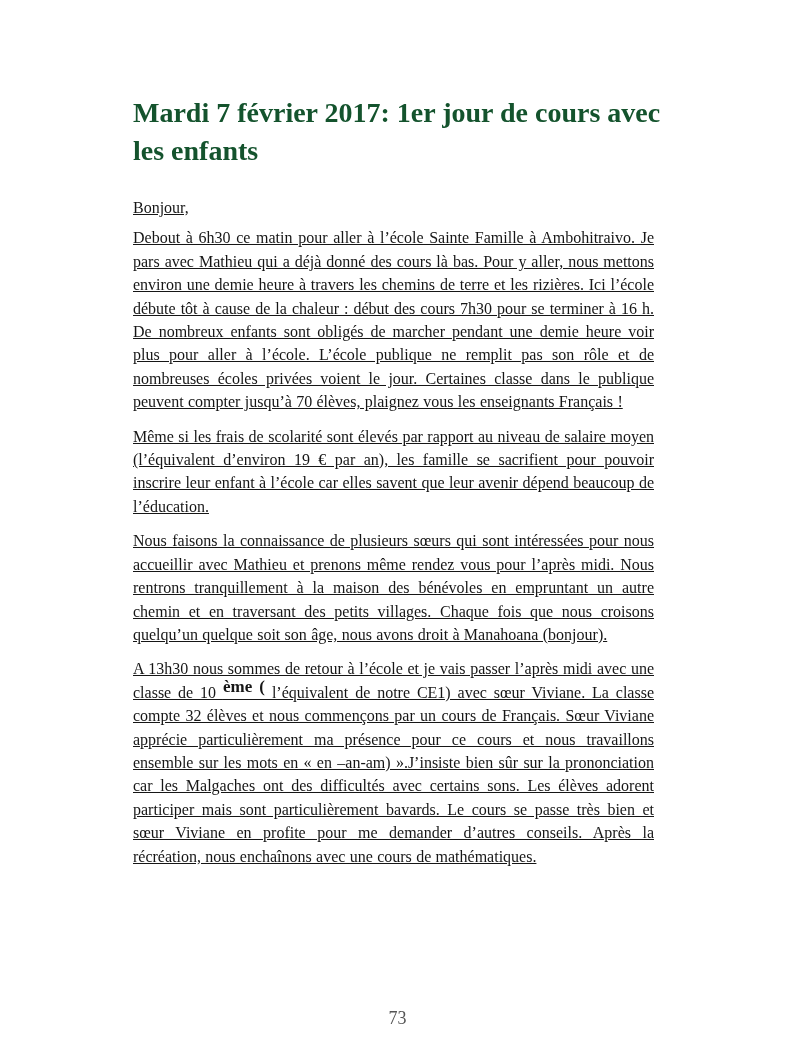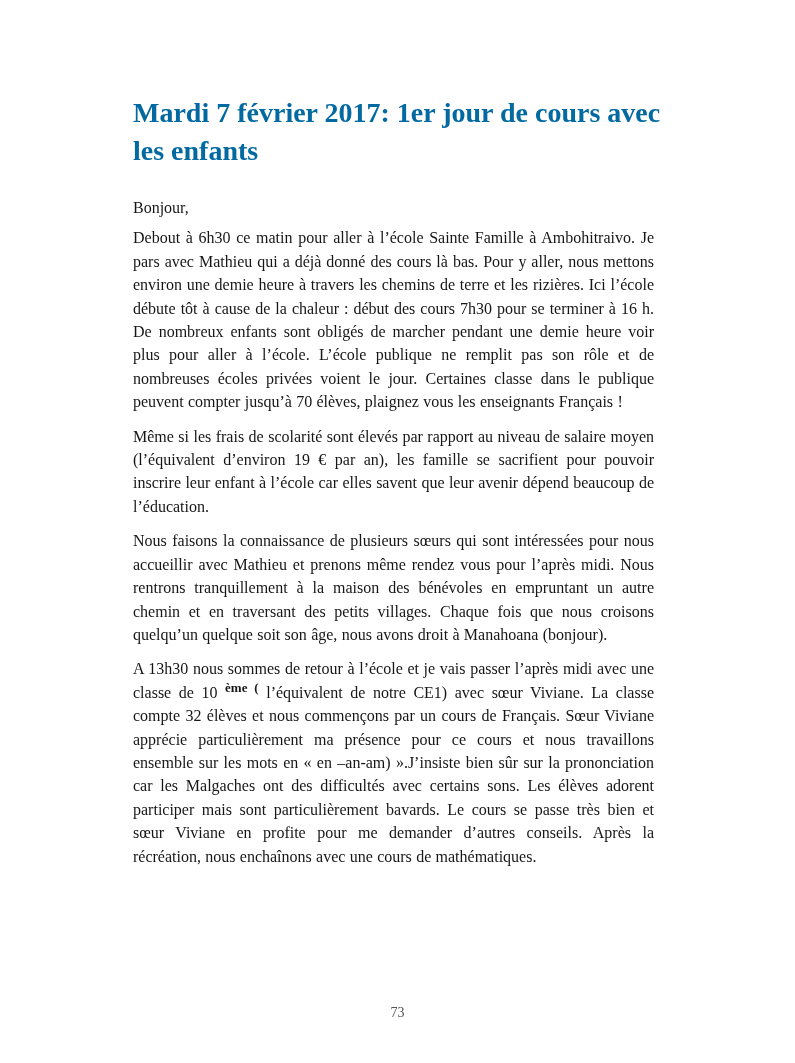--- a/index.html
+++ b/index.html
@@ -29,51 +29,52 @@
     margin: 0 0 26px 0;
     text-align: left;
   }
   .para {
     font-size: 16px;
     line-height: 23.4px;
     text-align: justify;
     margin: 0 8px 11px 0;
     hyphens: none;
     word-spacing: 0.02em;
+    text-decoration: underline;
   }
   .greeting {
     margin-bottom: 7px;
     text-align: left;
   }
   .para.last-justified {
     text-align-last: justify;
   }
   .sup-ordinal {
-    font-size: 13px;
+    font-size: 17px;
     font-weight: bold;
     vertical-align: super;
     line-height: 0;
   }
   .footer {
     position: absolute;
     left: 0;
     right: 0;
-    bottom: 42px;
+    bottom: 34px;
     text-align: center;
-    font-size: 14px;
+    font-size: 18px;
     color: #555555;
   }
 </style>
 </head>
 <body>
 
 <div class="page" style="color: rgb(22, 22, 22);">
   <div class="content">
 
-    <h1 class="title" style="color: #0369a1;">Mardi 7 février 2017: 1er jour de cours avec les enfants</h1>
+    <h1 class="title" style="color: #14532d;">Mardi 7 février 2017: 1er jour de cours avec les enfants</h1>
 
     <p class="para greeting">Bonjour,</p>
 
     <p class="para">Debout à 6h30 ce matin pour aller à l’école Sainte Famille à Ambohitraivo. Je pars avec Mathieu qui a déjà donné des cours là bas. Pour y aller, nous mettons environ une demie heure à travers les chemins de terre et les rizières. Ici l’école débute tôt à cause de la chaleur : début des cours 7h30 pour se terminer à 16 h. De nombreux enfants sont obligés de marcher pendant une demie heure voir plus pour aller à l’école. L’école publique ne remplit pas son rôle et de nombreuses écoles privées voient le jour. Certaines classe dans le publique peuvent compter jusqu’à 70 élèves, plaignez vous les enseignants Français !</p>
 
     <p class="para">Même si les frais de scolarité sont élevés  par rapport au niveau de salaire moyen (l’équivalent d’environ 19 € par an), les famille se sacrifient pour pouvoir inscrire leur enfant à l’école car elles savent que leur avenir dépend beaucoup de l’éducation.</p>
 
     <p class="para">Nous faisons la connaissance de plusieurs sœurs qui sont intéressées pour nous accueillir avec Mathieu et prenons même rendez vous pour l’après midi. Nous rentrons tranquillement à la maison des bénévoles en empruntant un autre chemin et  en traversant des petits villages. Chaque fois que nous croisons  quelqu’un quelque soit son âge, nous avons droit à Manahoana (bonjour).</p>
 
     <p class="para"><span>A 13h30 nous sommes de retour à l’école et je vais passer l’après midi avec une classe de 10 </span><sup class="sup-ordinal">ème (</sup><span> l’équivalent de notre CE1) avec sœur Viviane. La classe compte 32 élèves et nous commençons par un cours de Français. Sœur Viviane apprécie particulièrement ma présence pour ce cours et nous travaillons ensemble sur les mots en « en –an-am) ».J’insiste bien sûr sur la prononciation car les Malgaches ont des difficultés avec certains sons.  Les élèves adorent participer mais sont particulièrement bavards. Le cours se passe très bien et sœur Viviane en profite pour me demander d’autres conseils. Après la récréation, nous enchaînons avec une cours de mathématiques.</span></p>

